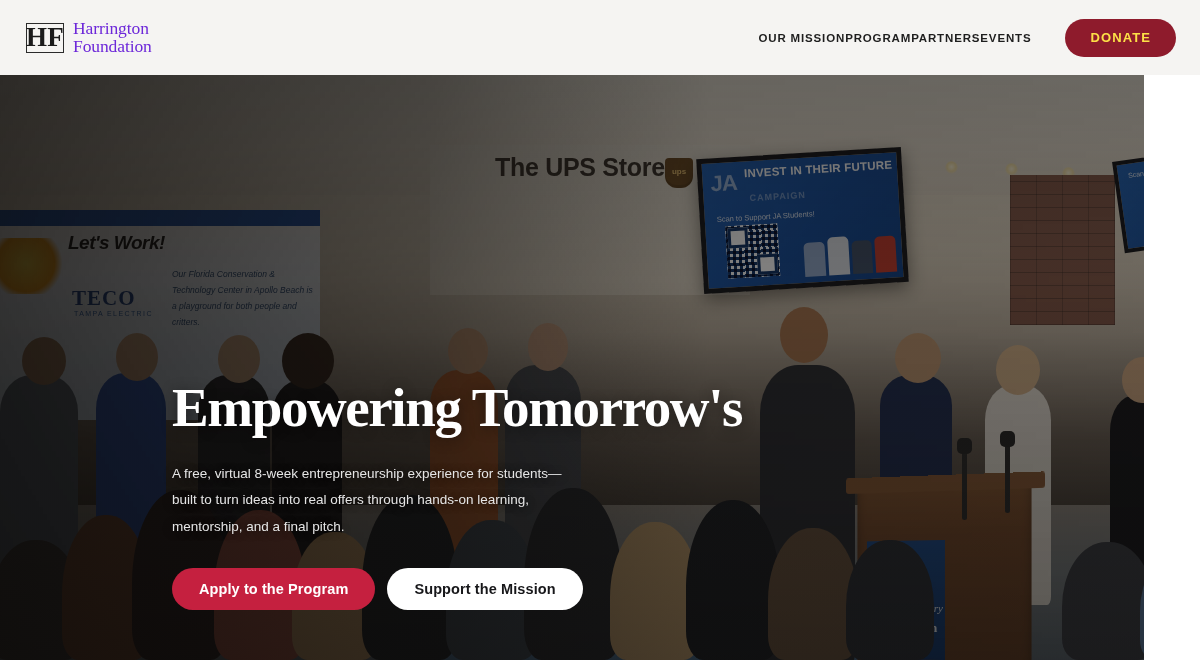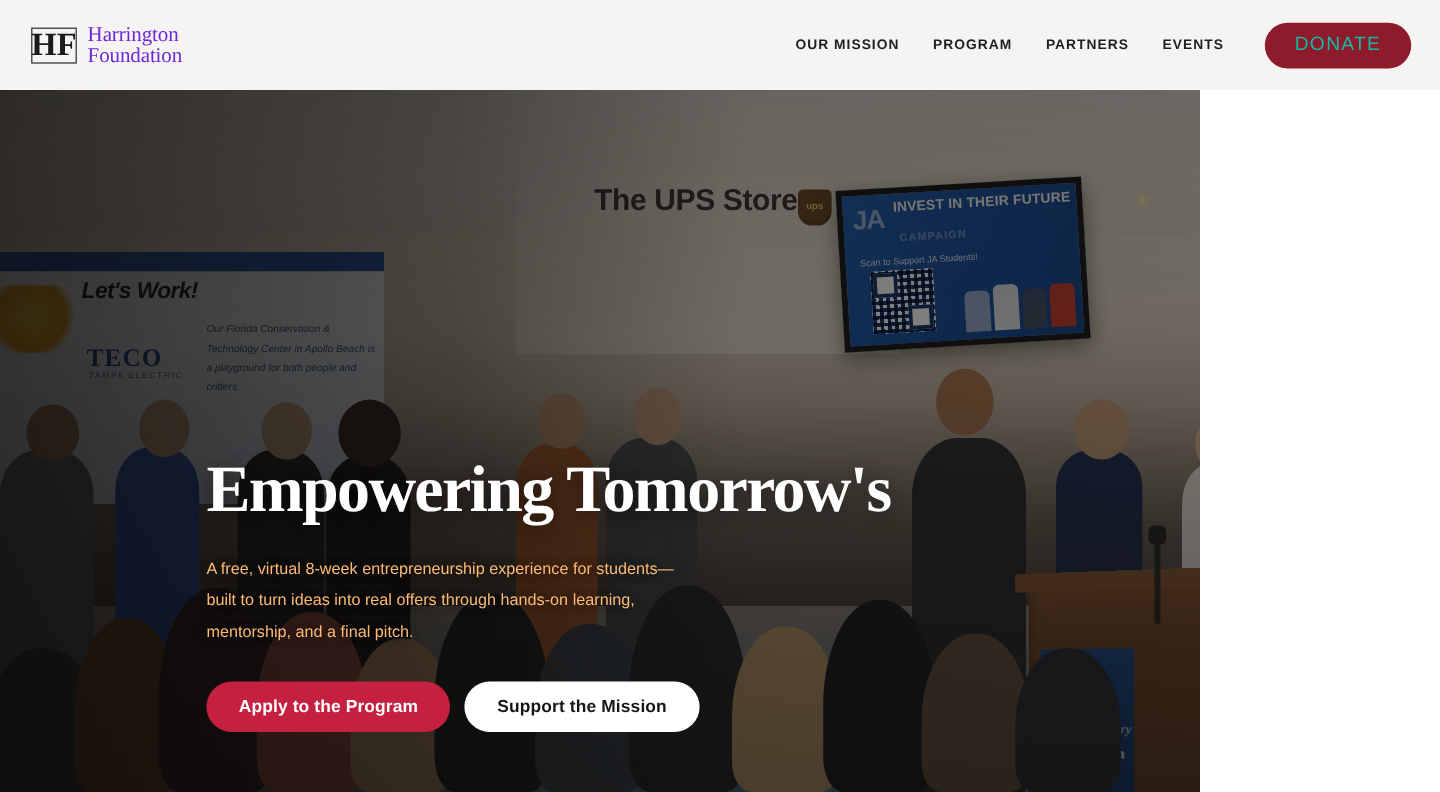--- a/index.html
+++ b/index.html
@@ -62,53 +62,52 @@
     letter-spacing: -0.1px;
     white-space: nowrap;
   }
   .brand-name .bn-l2 { display: block; }
 
   .nav-spacer { flex: 1 1 auto; }
 
   .main-nav {
     display: flex;
     align-items: center;
-    gap: 28px;
   }
   .nav-link {
     font-size: 11.5px;
     font-weight: 700;
     letter-spacing: 0.85px;
     color: #1e1e1e;
     text-transform: uppercase;
     text-decoration: none;
     white-space: nowrap;
   }
 
   .donate-btn {
     margin-left: 34px;
     background: #8e1b2c;
-    color: #14b8a6;
+    color: #fde047;
     border: none;
     border-radius: 999px;
     height: 38px;
     padding: 0 25px;
-    font-size: 16px;
-    font-weight: 400;
+    font-size: 13px;
+    font-weight: 700;
     letter-spacing: 1.1px;
     text-transform: uppercase;
     font-family: "Liberation Sans", sans-serif;
     cursor: pointer;
     white-space: nowrap;
   }
 
   
   .hero {
     position: relative;
-    width: 1000px;
+    width: 1144px;
     height: 585px;
     overflow: hidden;
     background: #3a3128;
   }
 
   .hero-photo {
     position: absolute;
     inset: 0;
     overflow: hidden;
     background:
@@ -352,21 +351,21 @@
   .ht-light {
     display: block;
     font-family: "Liberation Serif", serif;
     font-weight: 400;
     font-size: 55px;
     letter-spacing: -0.6px;
     margin-top: 3px;
     text-shadow: 0 2px 14px rgba(0,0,0,.45);
   }
   .hero-sub {
-    color: #fdba74;
+    color: #e5e5e5;
     font-size: 13.5px;
     line-height: 1.95;
     width: 410px;
     margin-bottom: 28px;
     text-shadow: 0 1px 8px rgba(0,0,0,.55);
   }
   .hero-ctas { display: flex; gap: 12px; align-items: center; }
 
   .btn {
     border: none;

